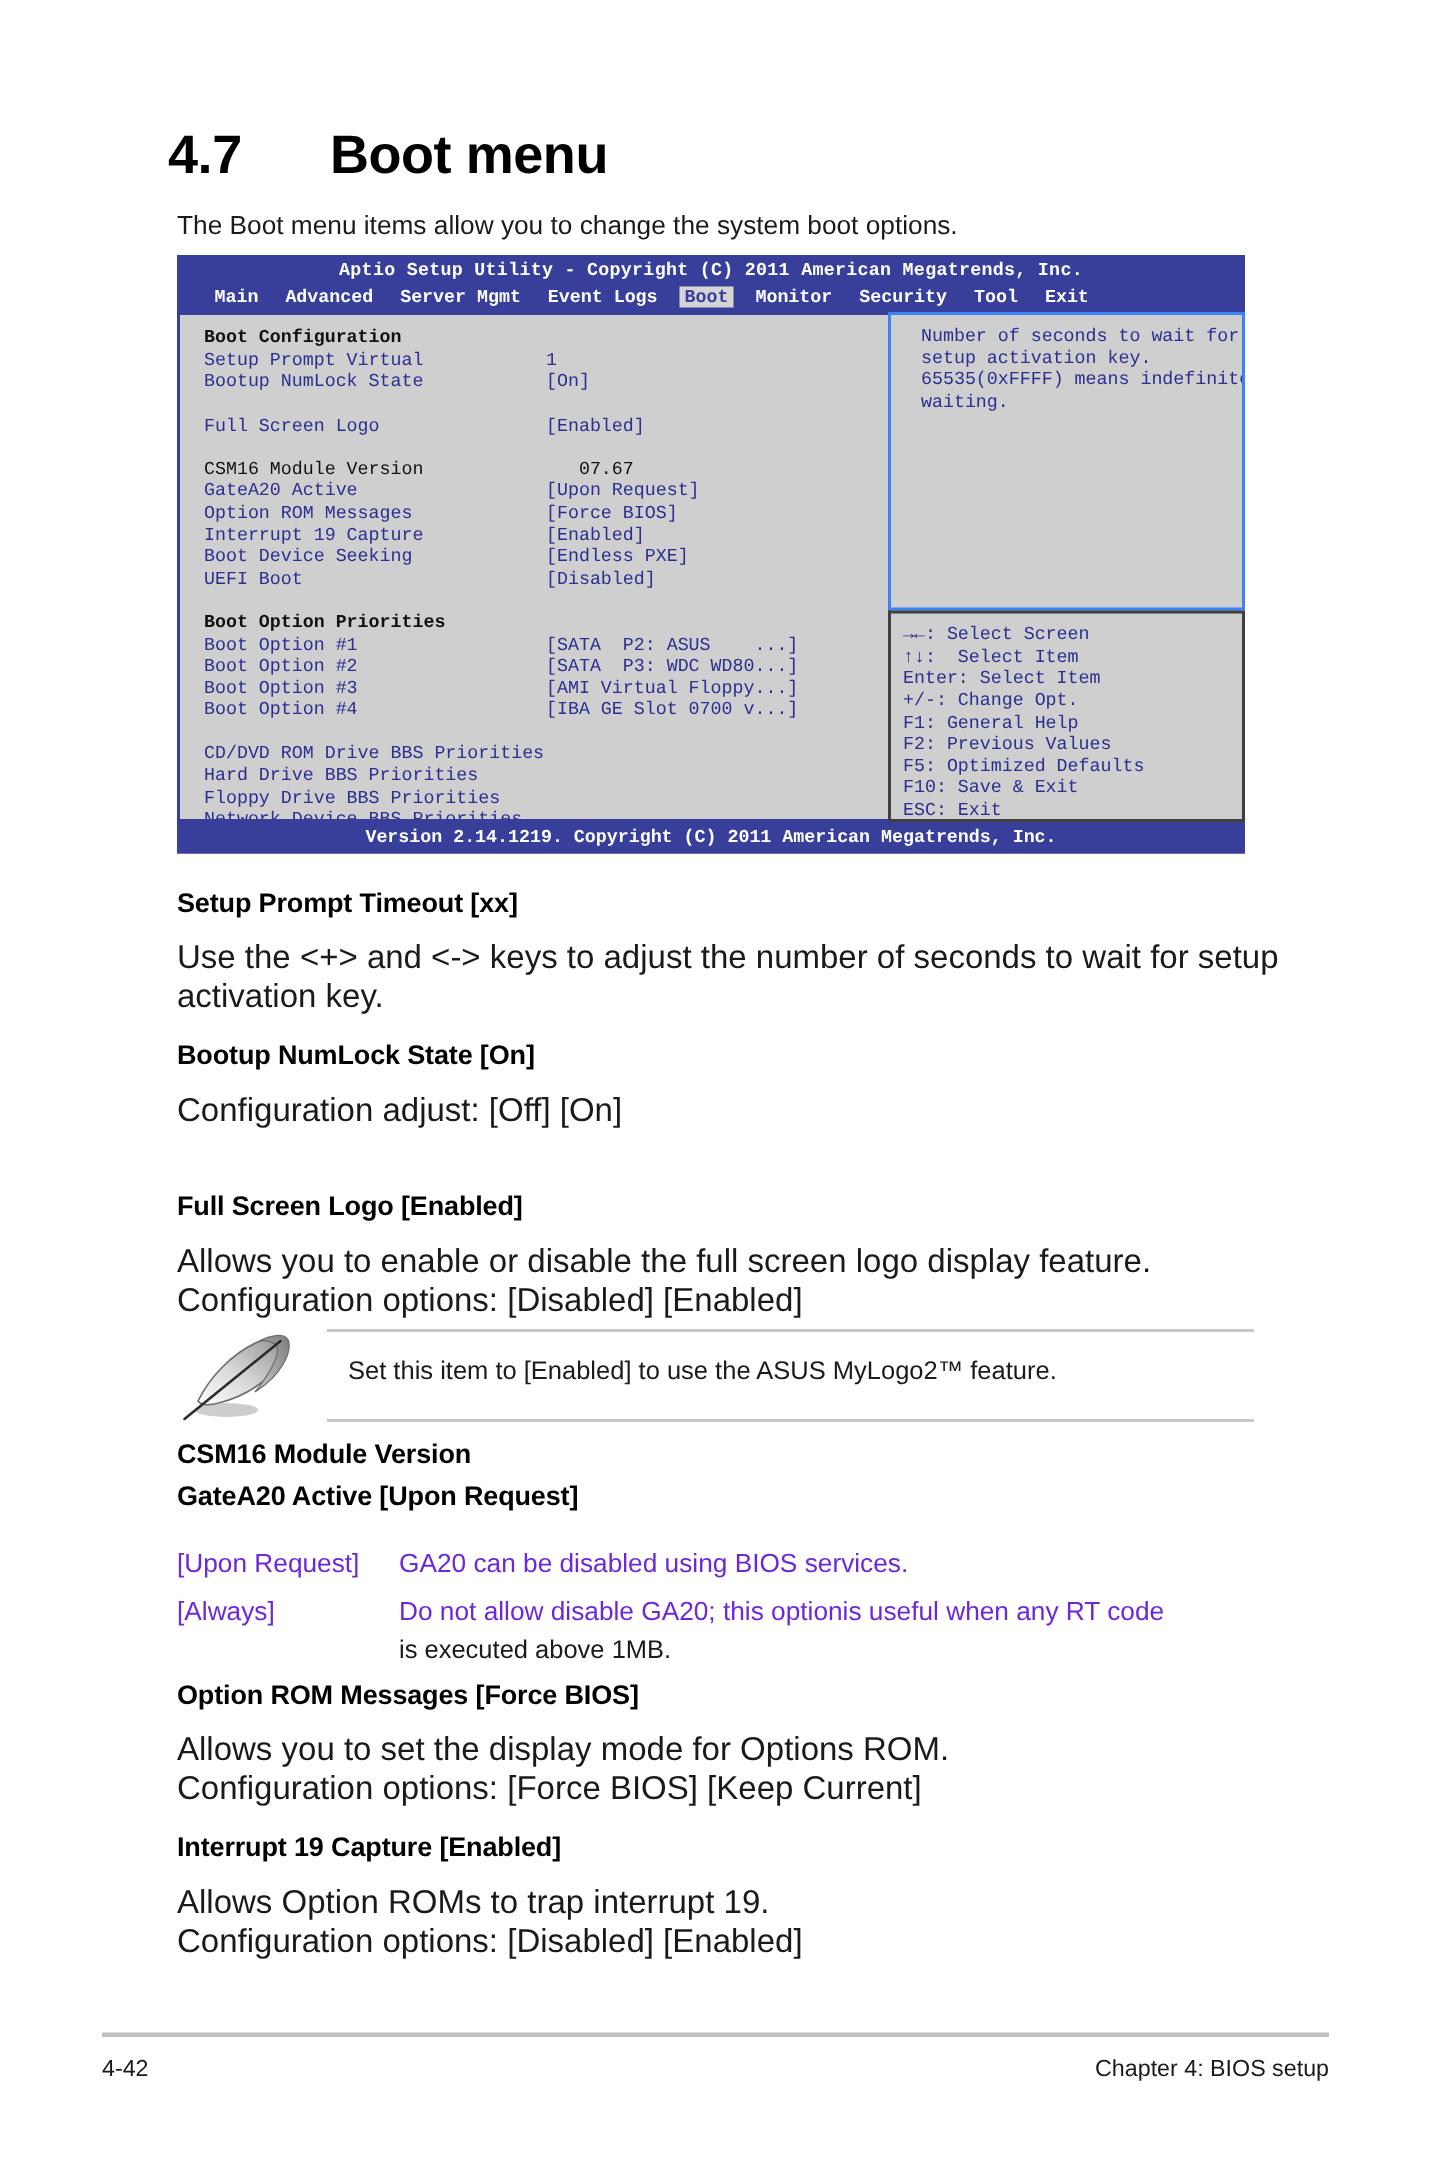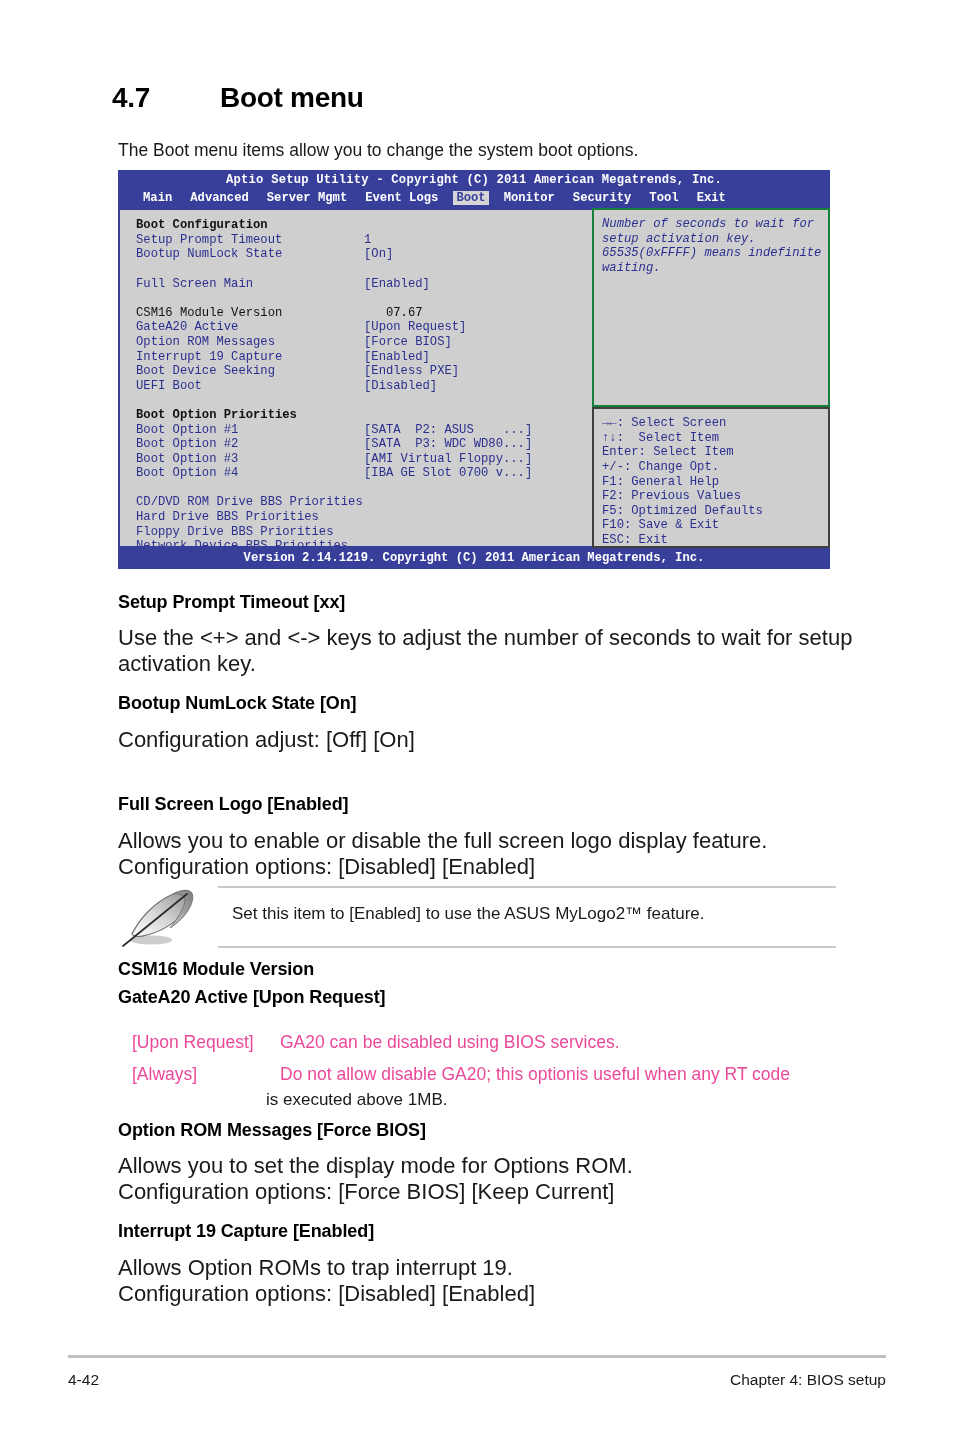--- a/index.html
+++ b/index.html
@@ -20,21 +20,21 @@
     width: 954px;
     height: 1438px;
     box-sizing: border-box;
   }
 
   
   .sec-head {
     position: absolute;
     left: 112px;
     top: 82px;
-    font-size: 28px;
+    font-size: 36px;
     font-weight: bold;
     letter-spacing: -0.3px;
     white-space: nowrap;
   }
   .sec-head .num { display: inline-block; width: 108px; }
 
   .sec-intro {
     position: absolute;
     left: 118px;
     top: 140px;
@@ -116,25 +116,24 @@
     width: 238px;
     height: 340px;
     box-sizing: border-box;
   }
   .help-box {
     position: absolute;
     left: 0px;
     top: 0px;
     width: 238px;
     height: 199px;
-    border: 2px solid #15803d;
-    box-sizing: border-box;
-    padding: 7px 4px 0 8px;
+    border: 2px solid #3b82f6;
+    box-sizing: border-box;
+    padding: 7px 4px 0 20px;
     overflow: hidden;
-    font-style: italic;
   }
   .keys-box {
     position: absolute;
     left: 0px;
     top: 199px;
     width: 238px;
     height: 141px;
     border: 2px solid #404040;
     box-sizing: border-box;
     padding: 7px 4px 0 8px;
@@ -203,24 +202,24 @@
     position: absolute;
     left: 0px;
     top: -2px;
     width: 96px;
     height: 66px;
   }
 
   
   .defrow {
     position: absolute;
-    left: 132px;
+    left: 118px;
     font-size: 17.5px;
     line-height: 26px;
-    color: #ec4899;
+    color: #6d28d9;
     white-space: nowrap;
   }
   .defrow .term { display: inline-block; width: 148px; }
   .defrow .desc { display: inline-block; }
   .defcont {
     position: absolute;
     left: 266px;
     font-size: 17px;
     line-height: 26px;
     color: #1a1a1a;
@@ -261,24 +260,24 @@
   </div>
   <div class="sec-intro">The Boot menu items allow you to change the system boot options.</div>
 
   <div class="bios">
     <div class="bios-titlebar">Aptio Setup Utility - Copyright (C) 2011 American Megatrends, Inc.</div>
     <div class="bios-menubar" id="bios-menu"><span class="mi">Main</span><span class="mi">Advanced</span><span class="mi">Server Mgmt</span><span class="mi">Event Logs</span><span class="mi active">Boot</span><span class="mi">Monitor</span><span class="mi">Security</span><span class="mi">Tool</span><span class="mi">Exit</span></div>
 
     <div class="bios-body">
       <div class="bios-left" id="bios-left">
           <div class="row hdr">Boot Configuration</div>
-          <div class="kv"><span class="k">Setup Prompt Timeout</span><span>1</span></div>
+          <div class="kv"><span class="k">Setup Prompt Virtual</span><span>1</span></div>
           <div class="kv"><span class="k">Bootup NumLock State</span><span>[On]</span></div>
           <div class="spacer"></div>
-          <div class="kv"><span class="k">Full Screen Main</span><span>[Enabled]</span></div>
+          <div class="kv"><span class="k">Full Screen Logo</span><span>[Enabled]</span></div>
           <div class="spacer"></div>
           <div class="kv"><span class="k" style="color: rgb(17, 17, 17);">CSM16 Module Version</span><span style="color: rgb(17, 17, 17);">   07.67</span></div>
           <div class="kv"><span class="k">GateA20 Active</span><span>[Upon Request]</span></div>
           <div class="kv"><span class="k">Option ROM Messages</span><span>[Force BIOS]</span></div>
           <div class="kv"><span class="k">Interrupt 19 Capture</span><span>[Enabled]</span></div>
           <div class="kv"><span class="k">Boot Device Seeking</span><span>[Endless PXE]</span></div>
           <div class="kv"><span class="k">UEFI Boot</span><span>[Disabled]</span></div>
           <div class="spacer"></div>
           <div class="row hdr">Boot Option Priorities</div>
           <div class="kv"><span class="k">Boot Option #1</span><span>[SATA  P2: ASUS    ...]</span></div>

